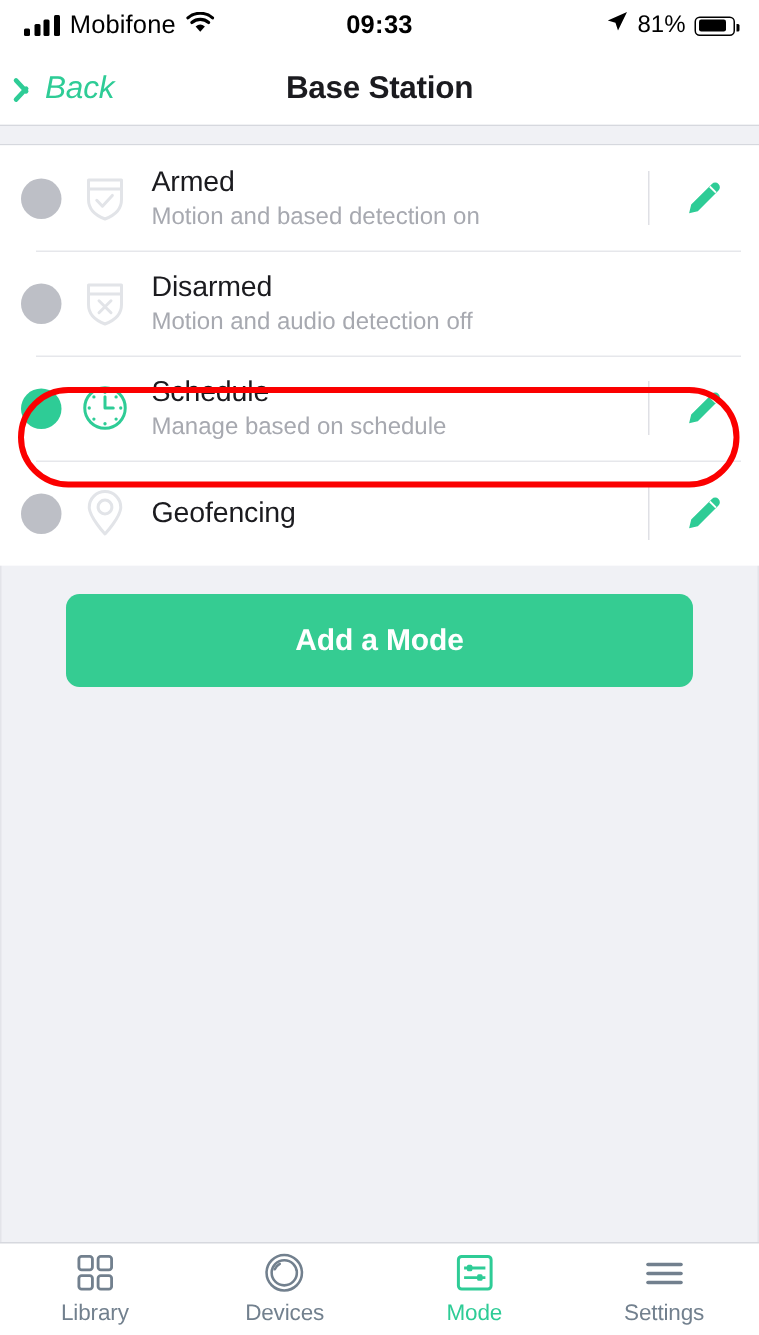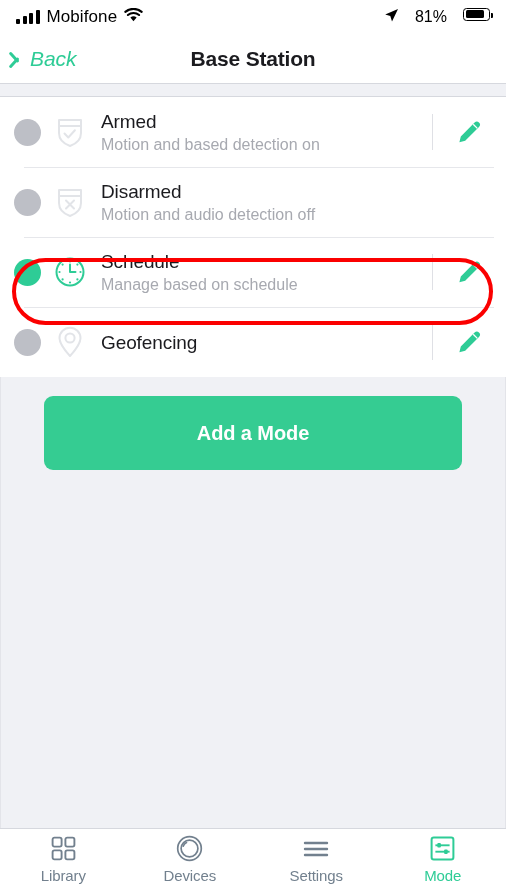--- a/index.html
+++ b/index.html
@@ -31,21 +31,21 @@
   .signal i:nth-child(2) { height: 8px; }
   .signal i:nth-child(3) { height: 11px; }
   .signal i:nth-child(4) { height: 14px; }
   .carrier { font-size: 17px; font-weight: 500; color: #000; letter-spacing: .1px; }
   .sb-time {
     position: absolute; left: 0; right: 0; text-align: center;
     font-size: 17px; font-weight: 600; color: #000; letter-spacing: .2px;
     pointer-events: none;
   }
   .sb-right {
-    margin-left: auto; display: flex; gap: 16px;
+    margin-left: auto; display: flex; align-items: center; gap: 6px;
     position: relative; z-index: 2;
   }
   .batt-pct { font-size: 16px; font-weight: 500; color: #000; }
   .battery {
     width: 27px; height: 13px; border: 1.6px solid #000;
     border-radius: 3.5px; padding: 1.5px; position: relative;
   }
   .battery::after {
     content: ""; position: absolute; right: -4px; top: 4px;
     width: 2px; height: 5px; background: #000; border-radius: 0 1px 1px 0;
@@ -130,21 +130,21 @@
     pointer-events: none; z-index: 20;
   }
 
   
   .add-zone {
     background: #f0f1f5; flex: 1 1 auto;
     border-left: 1px solid #e3e4e9; border-right: 1px solid #e3e4e9;
     padding: 19px 43px 0 43px;
   }
   .add-btn {
-    width: 100%; height: 74px; border-radius: 9px;
+    width: 100%; height: 62px; border-radius: 9px;
     background: #35cc92; border: none; cursor: pointer;
     color: #ffffff; font-size: 20px; font-weight: bold;
     font-family: "Liberation Sans", sans-serif; letter-spacing: -.1px;
   }
 
   
   .tabbar {
     flex: 0 0 62px; height: 62px; background: #ffffff;
     border-top: 1px solid #d6d8de;
     display: flex; align-items: stretch;
@@ -172,20 +172,21 @@
       </span>
       <span class="carrier">Mobifone</span>
       <span>
         <svg width="19" height="14" viewBox="0 0 19 14">
           <path d="M9.5 13.2 L6.4 9.6 a4.9 4.9 0 0 1 6.2 0 Z" fill="#000"></path>
           <path d="M3.9 7.0 a8.6 8.6 0 0 1 11.2 0" stroke="#000" stroke-width="2.1" fill="none" stroke-linecap="round"></path>
           <path d="M1.3 3.9 a12.6 12.6 0 0 1 16.4 0" stroke="#000" stroke-width="2.1" fill="none" stroke-linecap="round"></path>
         </svg>
       </span>
     </div>
+    <div class="sb-time">09:33</div>
     <div class="sb-right">
       <span>
         <svg width="15" height="15" viewBox="0 0 15 15">
           <path d="M14 1 L1.2 6.6 L6.3 8.1 L8.0 13.4 Z" fill="#000"></path>
         </svg>
       </span>
       <span class="batt-pct">81%</span>
       <span class="battery">
           <span></span>
         </span>
@@ -314,38 +315,38 @@
       <span class="tab-ico">
         <svg width="27" height="27" viewBox="0 0 27 27">
           <circle cx="13.5" cy="13.5" r="11.8" fill="none" stroke="#72808e" stroke-width="1.7"></circle>
           <circle cx="13.5" cy="13.5" r="8.4" fill="none" stroke="#72808e" stroke-width="1.7"></circle>
           <path d="M10.5 7.6 a7.5 7.5 0 0 0 -3.3 3.6" fill="none" stroke="#72808e" stroke-width="1.7" stroke-linecap="round"></path>
         </svg>
       </span>
       <span class="tab-label">Devices</span>
     </div>
 
-    <div class="tab">
-      <span class="tab-ico">
-        <svg width="26" height="20" viewBox="0 0 26 20">
-          <line x1="2" y1="4" x2="24" y2="4" stroke="#72808e" stroke-width="2.4" stroke-linecap="round"></line>
-          <line x1="2" y1="10" x2="24" y2="10" stroke="#72808e" stroke-width="2.4" stroke-linecap="round"></line>
-          <line x1="2" y1="16" x2="24" y2="16" stroke="#72808e" stroke-width="2.4" stroke-linecap="round"></line>
-        </svg>
-      </span>
-      <span class="tab-label">Settings</span>
-    </div>
-
     <div class="tab active">
       <span class="tab-ico">
         <svg width="25" height="25" viewBox="0 0 25 25">
           <rect x="1.6" y="1.6" width="21.8" height="21.8" rx="2.2" fill="none" stroke="#2ecc96" stroke-width="2"></rect>
           <line x1="5.4" y1="9.3" x2="19.6" y2="9.3" stroke="#2ecc96" stroke-width="1.9"></line>
           <line x1="5.4" y1="15.7" x2="19.6" y2="15.7" stroke="#2ecc96" stroke-width="1.9"></line>
           <rect x="7.3" y="7.1" width="3.6" height="4.4" rx="1" fill="#2ecc96"></rect>
           <rect x="14.1" y="13.5" width="3.6" height="4.4" rx="1" fill="#2ecc96"></rect>
         </svg>
       </span>
       <span class="tab-label">Mode</span>
     </div>
 
+    <div class="tab">
+      <span class="tab-ico">
+        <svg width="26" height="20" viewBox="0 0 26 20">
+          <line x1="2" y1="4" x2="24" y2="4" stroke="#72808e" stroke-width="2.4" stroke-linecap="round"></line>
+          <line x1="2" y1="10" x2="24" y2="10" stroke="#72808e" stroke-width="2.4" stroke-linecap="round"></line>
+          <line x1="2" y1="16" x2="24" y2="16" stroke="#72808e" stroke-width="2.4" stroke-linecap="round"></line>
+        </svg>
+      </span>
+      <span class="tab-label">Settings</span>
+    </div>
+
   </div>
 </div>
 
 </body></html>

